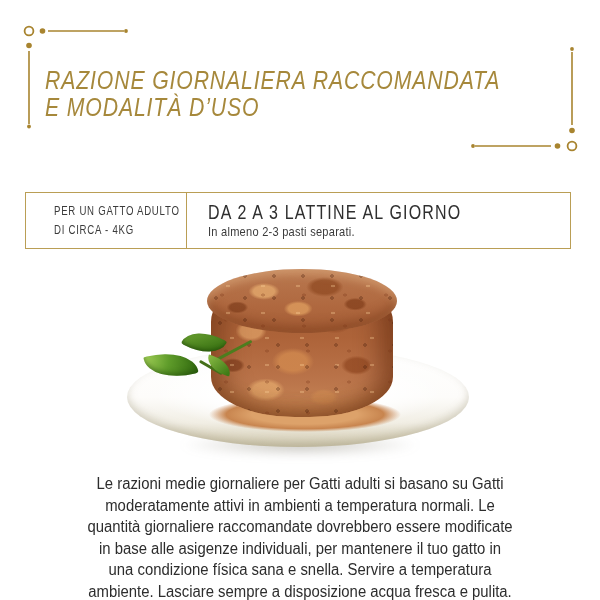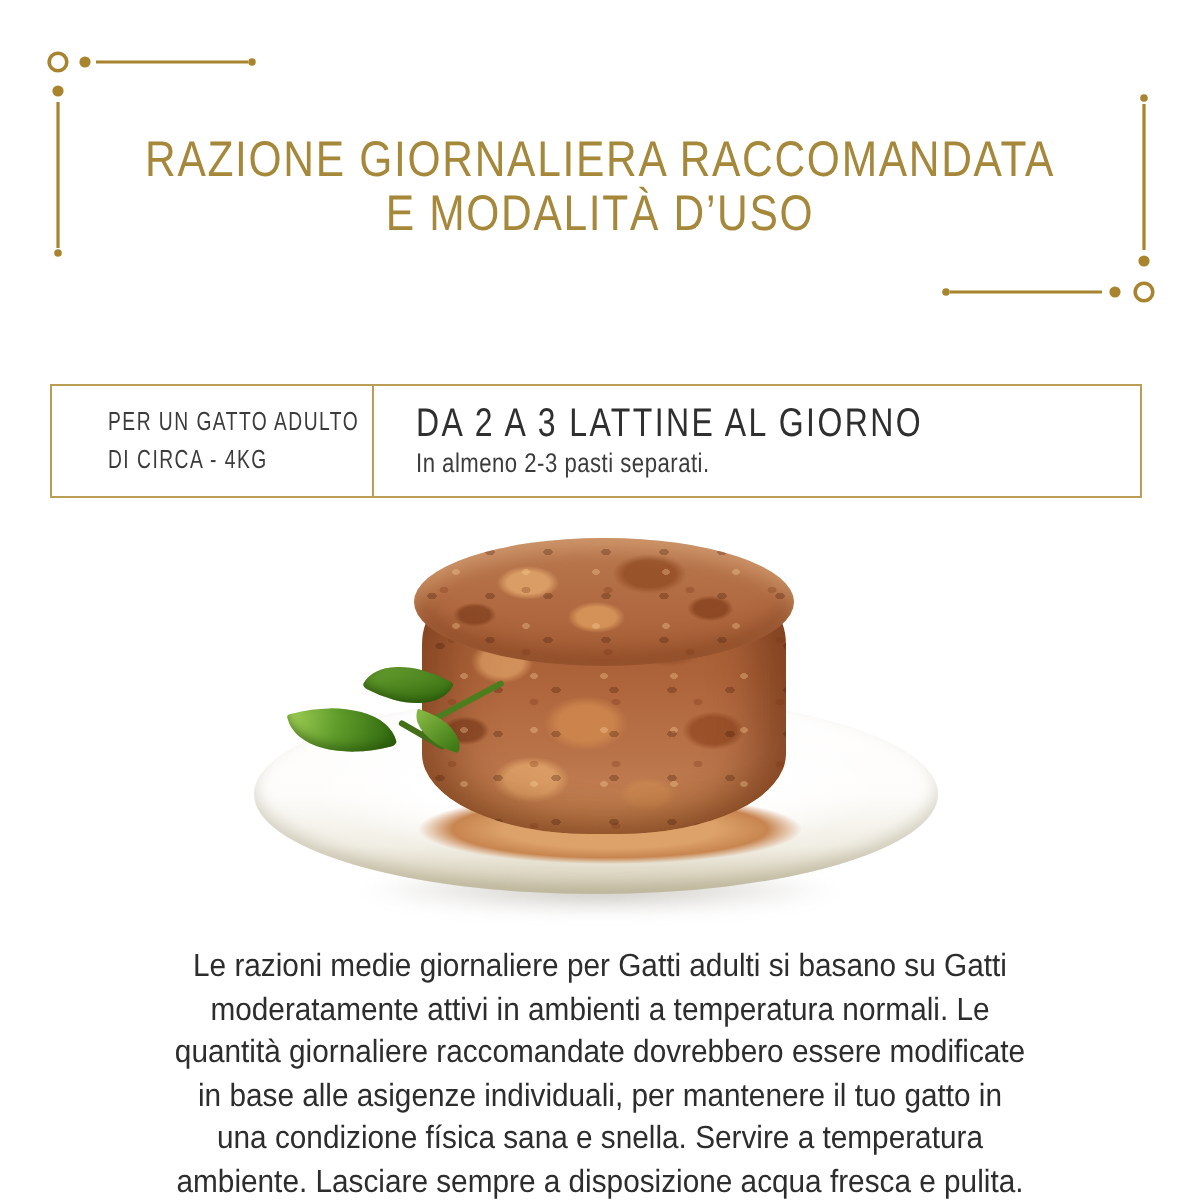--- a/index.html
+++ b/index.html
@@ -8,22 +8,22 @@
     font-family:"Liberation Sans", sans-serif;
     -webkit-font-smoothing:antialiased;
   }
   .canvas{position:absolute;inset:0;background:#ffffff;}
 
   
   .ornaments{position:absolute;inset:0;pointer-events:none;}
 
   
   .heading{
-    position:absolute;top:67px;left:0;right:0;text-align:center;
-    color:#A6883B;font-size:25px;line-height:27px;font-weight:400;letter-spacing:1px;
+    position:absolute;top:67px;left:0;right:0;text-align:left;
+    color:#A6883B;font-size:25px;line-height:27px;font-weight:400;letter-spacing:1px;font-style:italic;
   }
   .heading .hline{white-space:nowrap;transform:scaleX(0.85);transform-origin:50% 50%;}
 
   
   .ration-table{
     position:absolute;left:25px;top:192px;width:546px;height:57px;
     border:1.5px solid #BA9E55;display:flex;box-sizing:border-box;background:#fff;
   }
   .cell-subject{
     width:161px;box-sizing:border-box;border-right:1.5px solid #BA9E55;

